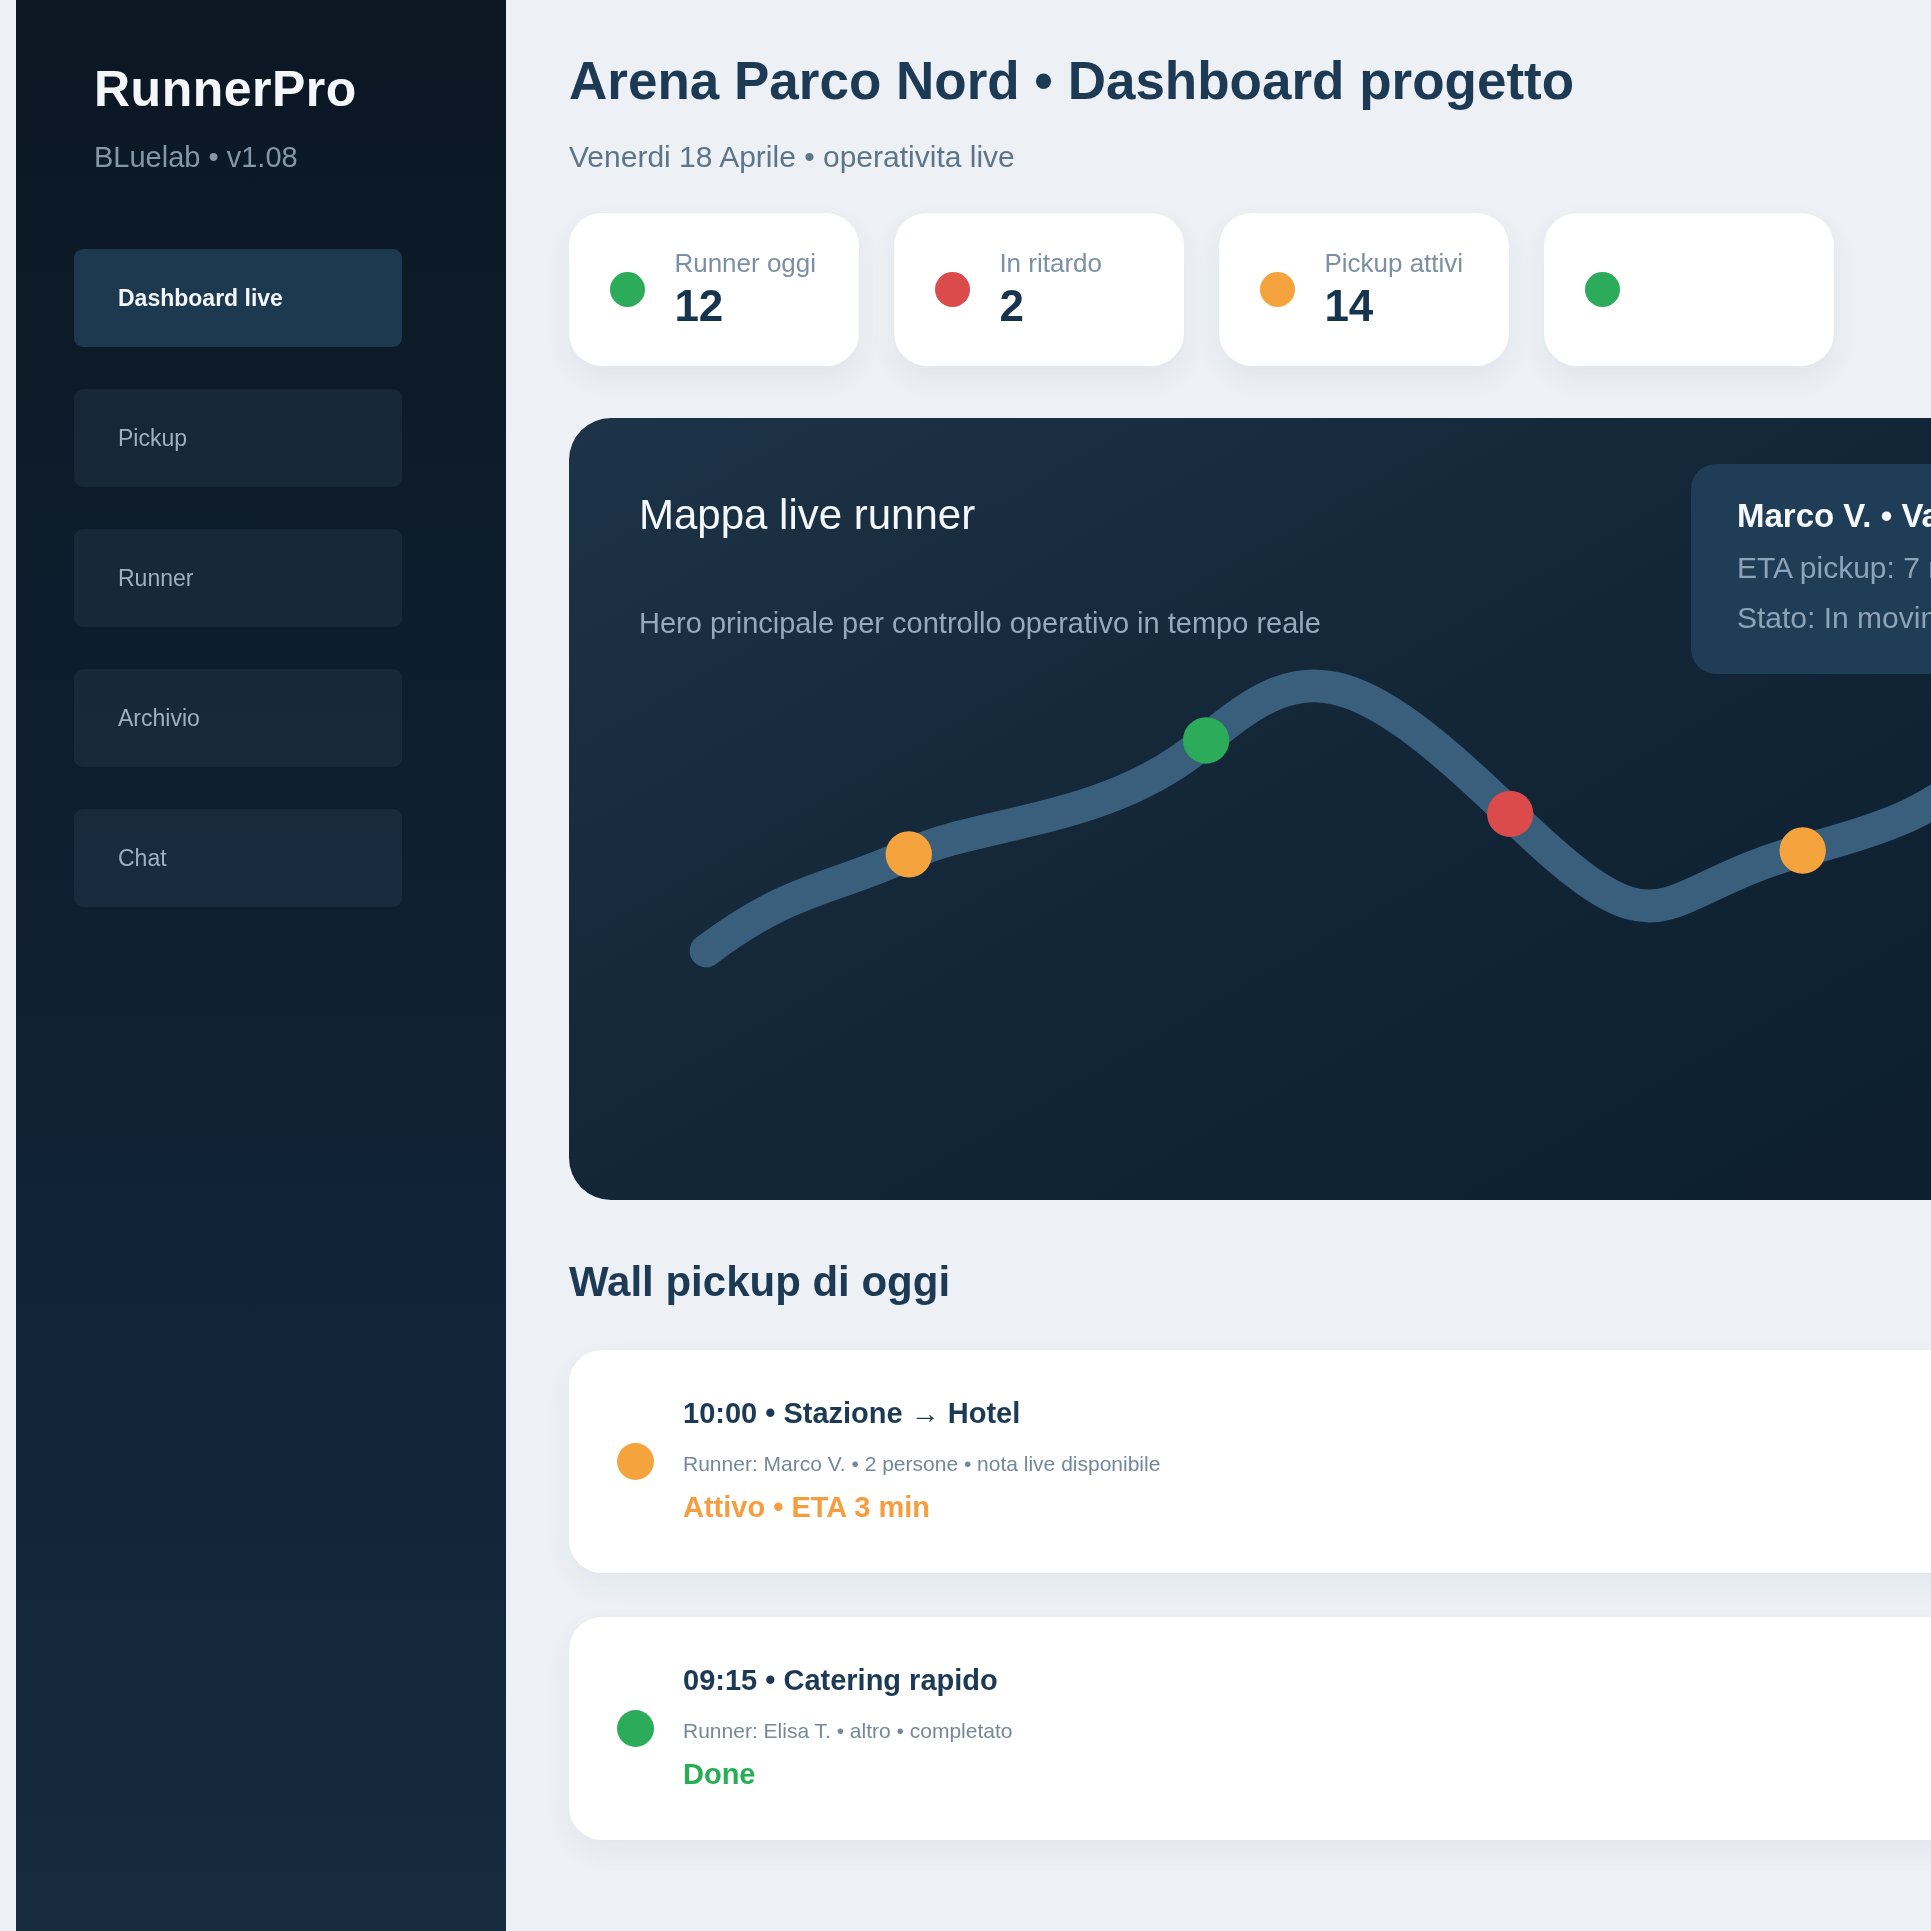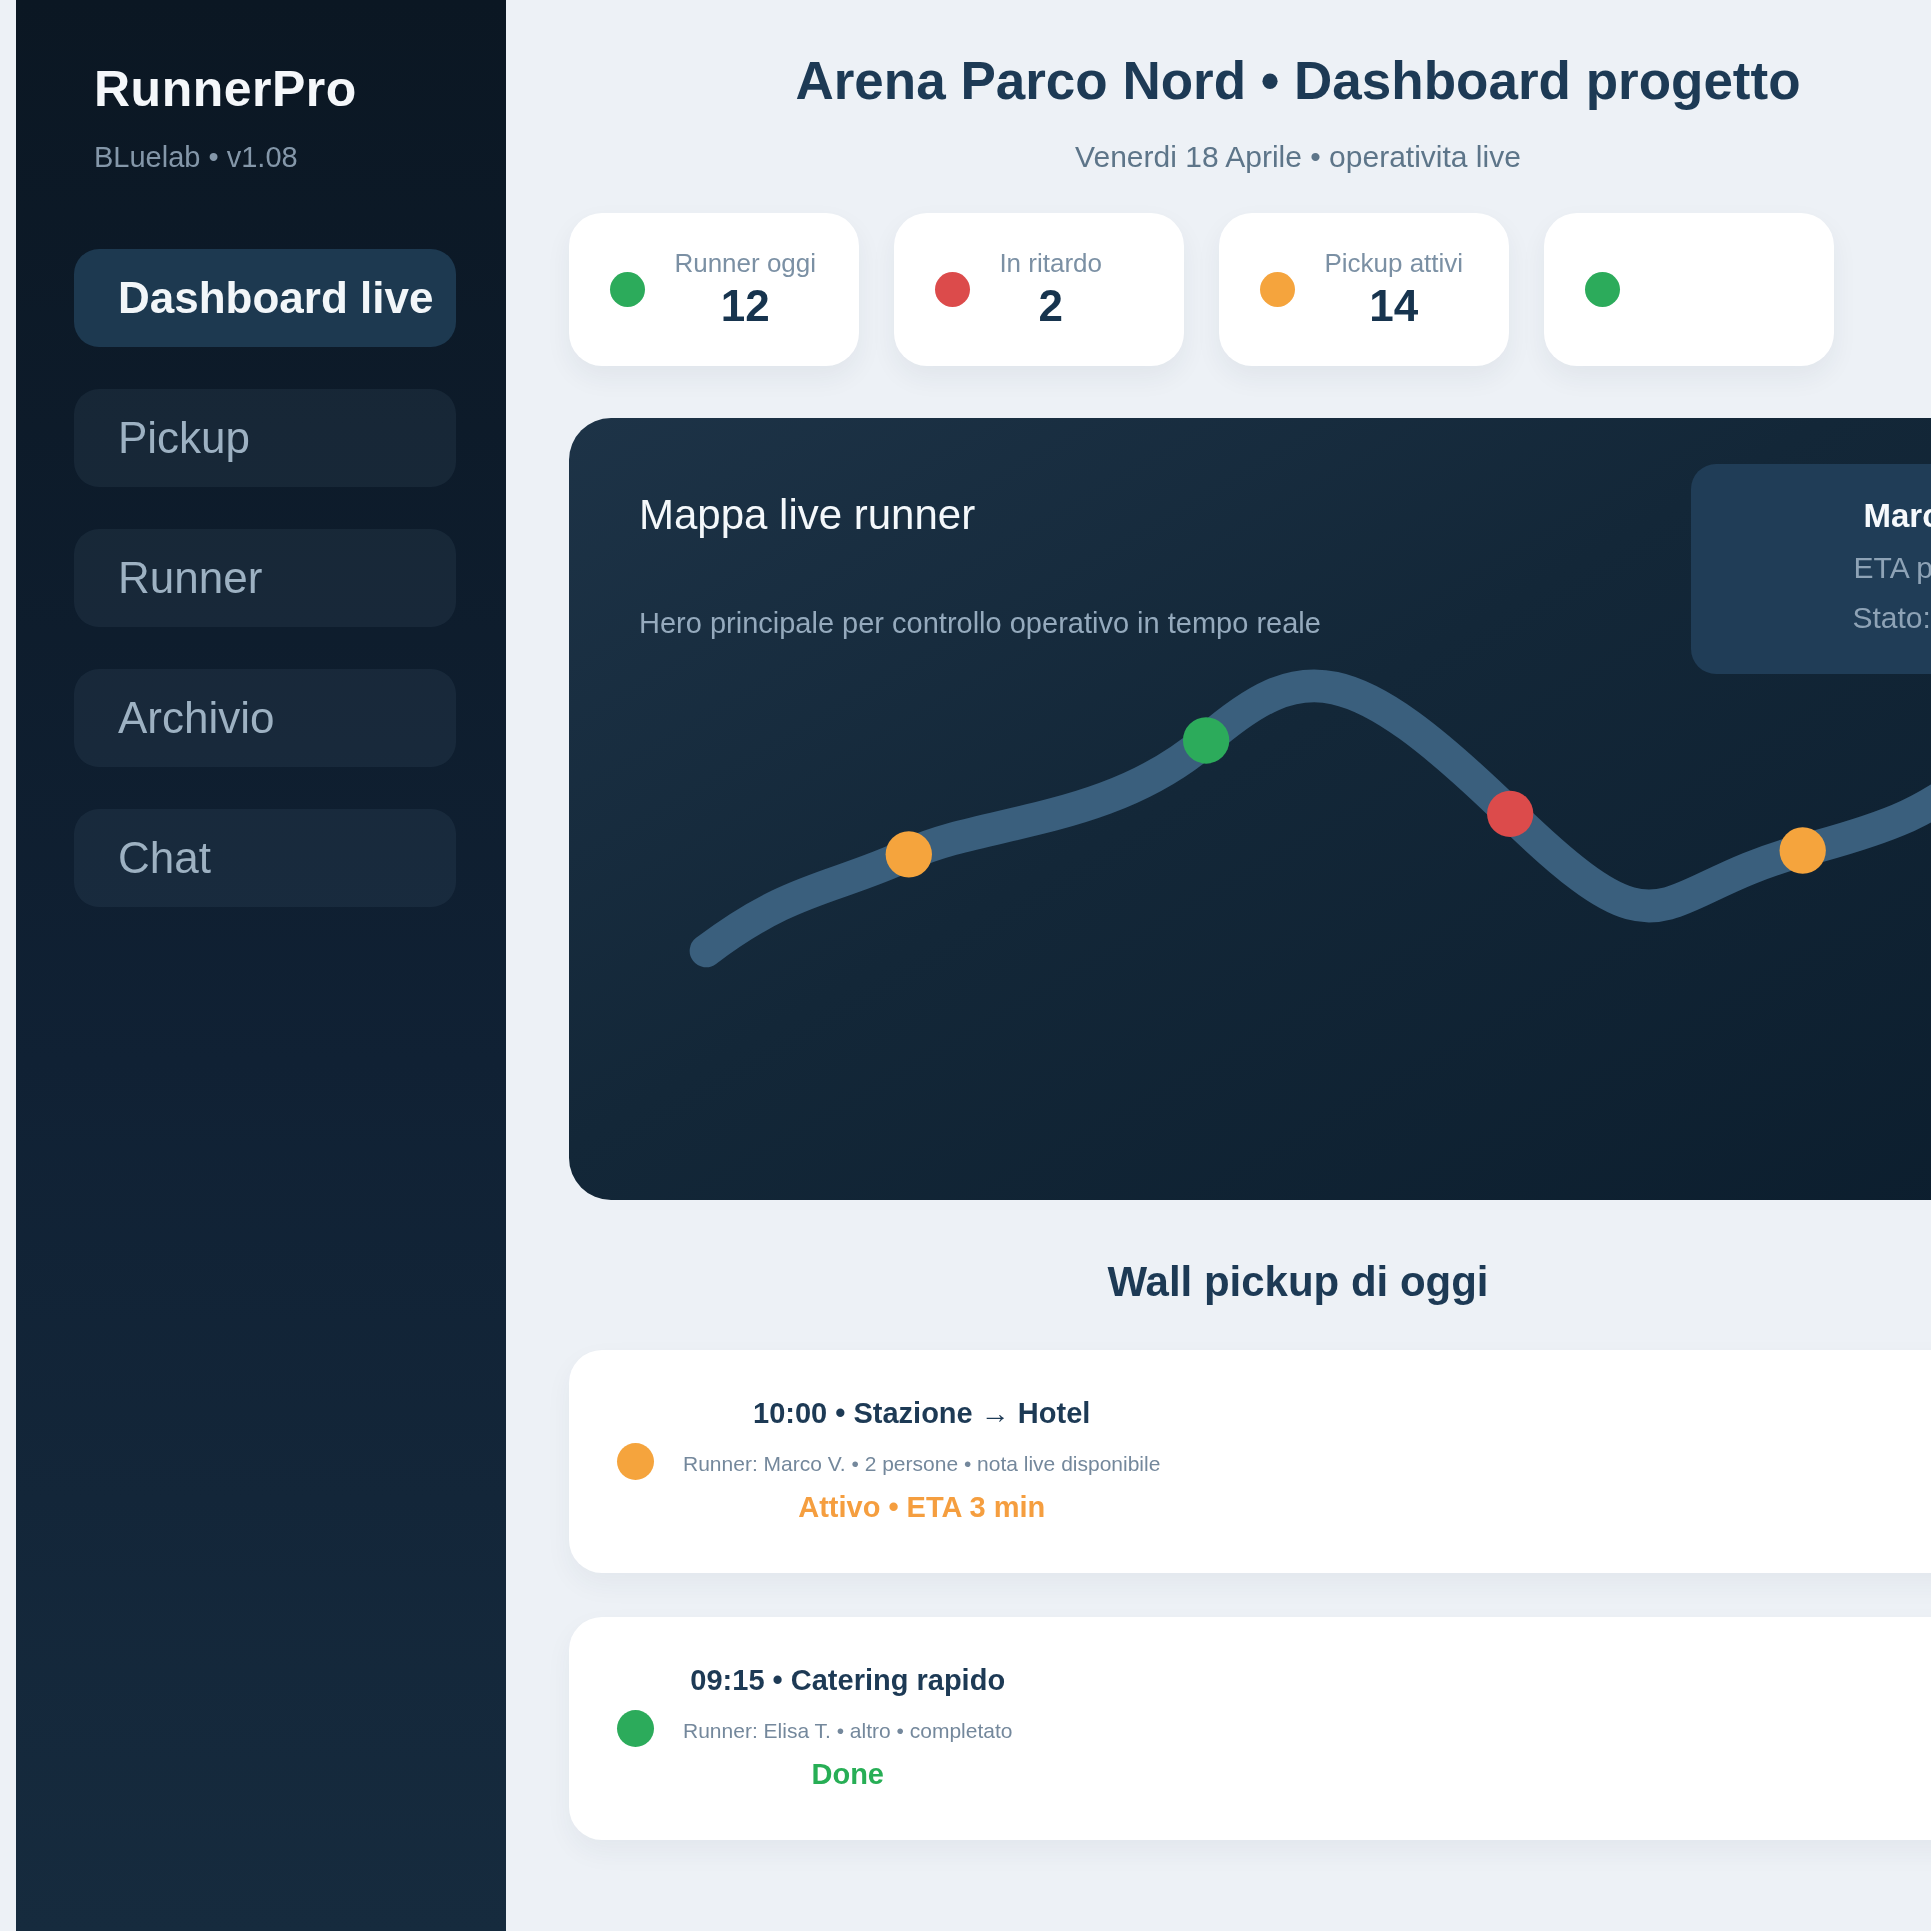--- a/index.html
+++ b/index.html
@@ -6,27 +6,27 @@
     font-family:"Liberation Sans",sans-serif;background:#edf1f6;}
   *{box-sizing:border-box}
 
   
   .sidebar{position:absolute;left:16px;top:0;width:490px;height:1931px;
     background:linear-gradient(180deg,#0b1723 0%,#102134 55%,#162b3e 100%);
     padding:60px 54px 0 58px;}
   .brand{color:#f4f7fa;font-size:50px;font-weight:700;margin-left:20px;letter-spacing:0.5px;}
   .brand-sub{color:#8497a9;font-size:29px;margin:23px 0 0 20px;}
   .nav{margin-top:75px;}
-  .nav-pill{width:382px;height:98px;border-radius:25px;display:flex;align-items:center;
+  .nav-pill{width:328px;height:98px;border-radius:9px;display:flex;align-items:center;
     padding-left:44px;margin-bottom:42px;background:rgba(158,196,232,.07);
-    color:#9db1c2;font-size:44px;cursor:pointer;}
+    color:#9db1c2;font-size:23px;cursor:pointer;}
   .nav-pill.active{background:#1d3950;color:#f2f6f9;font-weight:700;}
 
   
-  .main{position:absolute;left:490px;top:0;width:1441px;height:1931px;text-align:center;}
+  .main{position:absolute;left:490px;top:0;width:1441px;height:1931px;}
   .content{position:absolute;left:79px;top:0;width:1458px;}
   h1.page-title{margin:53px 0 0;font-size:53px;line-height:1.05;font-weight:700;
     color:#1d3a55;white-space:nowrap;}
   .page-sub{margin-top:27px;font-size:30px;color:#5d7589;line-height:1.4;}
 
   
   .stats{margin-top:35px;display:flex;gap:35px;flex-wrap:nowrap;}
   .stat-card{flex:0 0 290px;width:290px;height:153px;background:#fff;border-radius:33px;
     box-shadow:0 11.6px 27px rgba(30,50,70,.06);display:flex;align-items:center;
     padding-left:41px;cursor:pointer;gap:12px;}

